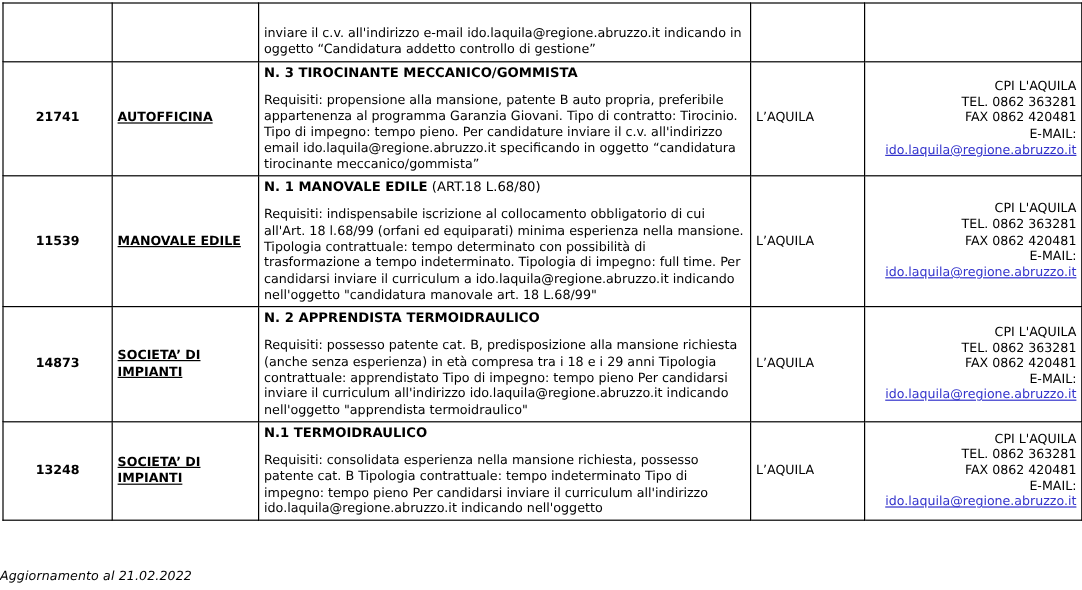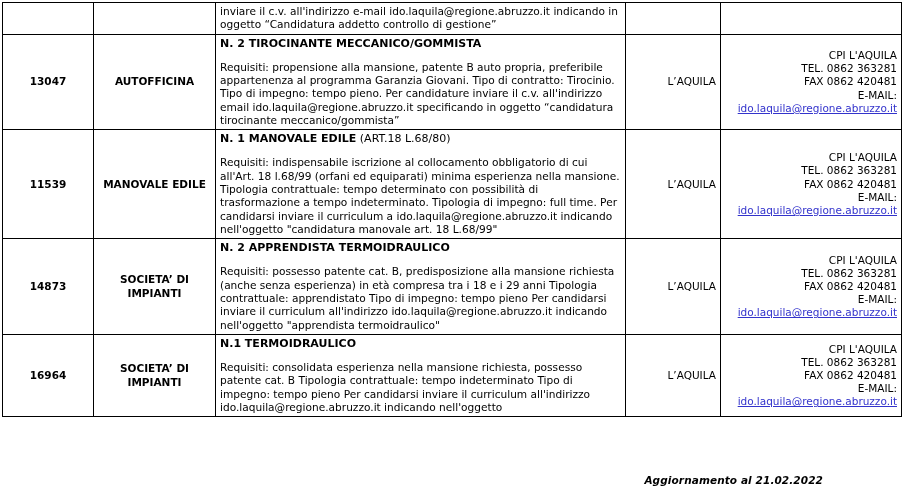--- a/index.html
+++ b/index.html
@@ -39,32 +39,33 @@
   col.c-desc    { width: 410px; }
   col.c-place   { width: 95px; }
   col.c-contact { width: 181px; }
 
   td.id {
     text-align: center;
     font-weight: bold;
     font-size: 11.5px;
   }
   td.company {
-    text-align: center;
+    text-align: left;
     font-weight: bold;
     font-size: 11.5px;
     line-height: 17px;
+    text-decoration: underline;
   }
   td.desc {
     text-align: left;
     vertical-align: top;
     padding: 3px 5px 3px 5px;
   }
   td.place {
-    text-align: right;
+    text-align: left;
     font-size: 11px;
   }
   td.contact {
     text-align: center;
     font-size: 10.5px;
     line-height: 12.6px;
   }
   .desc-title {
     font-weight: bold;
     font-size: 11px;
@@ -83,31 +84,31 @@
   .contact-email {
     color: #3333cc;
     text-decoration: underline;
     display: block;
     word-break: break-all;
     cursor: pointer;
     text-align: right;
   }
   .row-partial td.desc {
     vertical-align: top;
-    padding-top: 2px;
+    padding-top: 19px;
     margin-left: 28px;
   }
   .footer {
     position: absolute;
     left: 0;
     top: 472px;
     width: 823px;
-    text-align: right;
+    text-align: left;
     font-style: italic;
-    font-weight: bold;
+    font-weight: normal;
     font-size: 10.5px;
     letter-spacing: 0.1px;
   }
 </style>
 </head>
 <body>
 
 <div class="page">
 
   <table class="listing">
@@ -124,24 +125,24 @@
         <td class="id"></td>
         <td class="company"></td>
         <td class="desc">
           <span class="desc-body">inviare il c.v. all'indirizzo e-mail ido.laquila@regione.abruzzo.it indicando in oggetto “Candidatura addetto controllo di gestione”</span>
         </td>
         <td class="place"></td>
         <td class="contact"></td>
       </tr>
 
       <tr>
-        <td class="id">13047</td>
+        <td class="id">21741</td>
         <td class="company">AUTOFFICINA</td>
         <td class="desc">
-          <span class="desc-title"><span>N. 2 TIROCINANTE MECCANICO/GOMMISTA</span><span class="suffix"></span></span>
+          <span class="desc-title"><span>N. 3 TIROCINANTE MECCANICO/GOMMISTA</span><span class="suffix"></span></span>
           <span class="desc-body">Requisiti: propensione alla mansione, patente B auto propria, preferibile appartenenza al programma Garanzia Giovani. Tipo di contratto: Tirocinio. Tipo di impegno: tempo pieno. Per candidature inviare il c.v. all'indirizzo email ido.laquila@regione.abruzzo.it specificando in oggetto “candidatura tirocinante meccanico/gommista”</span>
         </td>
         <td class="place">L’AQUILA</td>
         <td class="contact">
           <span class="contact-line">CPI L'AQUILA</span>
           <span class="contact-line">TEL. 0862 363281</span>
           <span class="contact-line">FAX 0862 420481</span>
           <span class="contact-line">E-MAIL:</span>
           <span class="contact-email">ido.laquila@regione.abruzzo.it</span>
         </td>
@@ -175,21 +176,21 @@
         <td class="contact">
           <span class="contact-line">CPI L'AQUILA</span>
           <span class="contact-line">TEL. 0862 363281</span>
           <span class="contact-line">FAX 0862 420481</span>
           <span class="contact-line">E-MAIL:</span>
           <span class="contact-email">ido.laquila@regione.abruzzo.it</span>
         </td>
       </tr>
 
       <tr>
-        <td class="id">16964</td>
+        <td class="id">13248</td>
         <td class="company">SOCIETA’ DI IMPIANTI</td>
         <td class="desc">
           <span class="desc-title"><span>N.1 TERMOIDRAULICO</span><span class="suffix"></span></span>
           <span class="desc-body">Requisiti: consolidata esperienza nella mansione richiesta, possesso patente cat. B Tipologia contrattuale: tempo indeterminato Tipo di impegno: tempo pieno Per candidarsi inviare il curriculum all'indirizzo ido.laquila@regione.abruzzo.it indicando nell'oggetto</span>
         </td>
         <td class="place">L’AQUILA</td>
         <td class="contact">
           <span class="contact-line">CPI L'AQUILA</span>
           <span class="contact-line">TEL. 0862 363281</span>
           <span class="contact-line">FAX 0862 420481</span>

